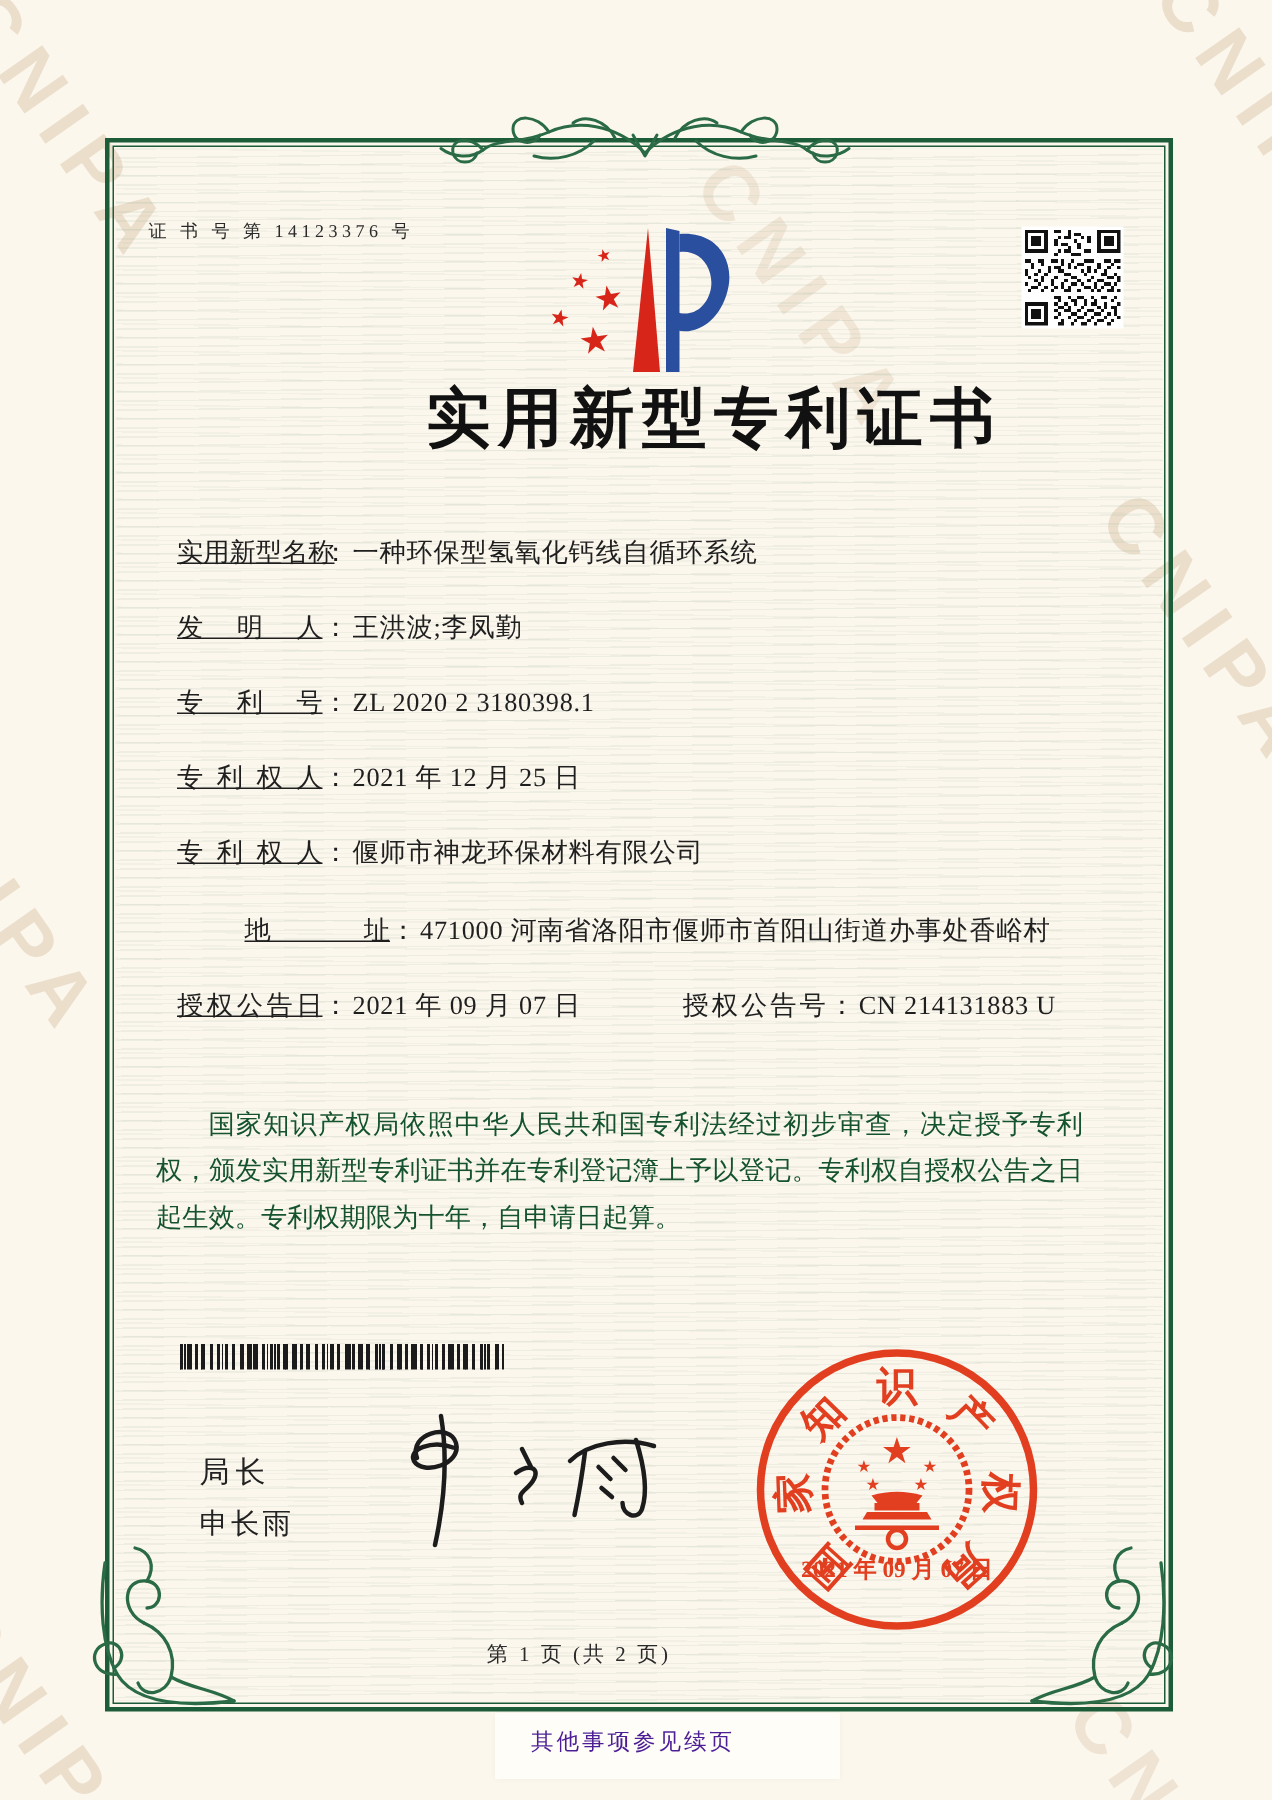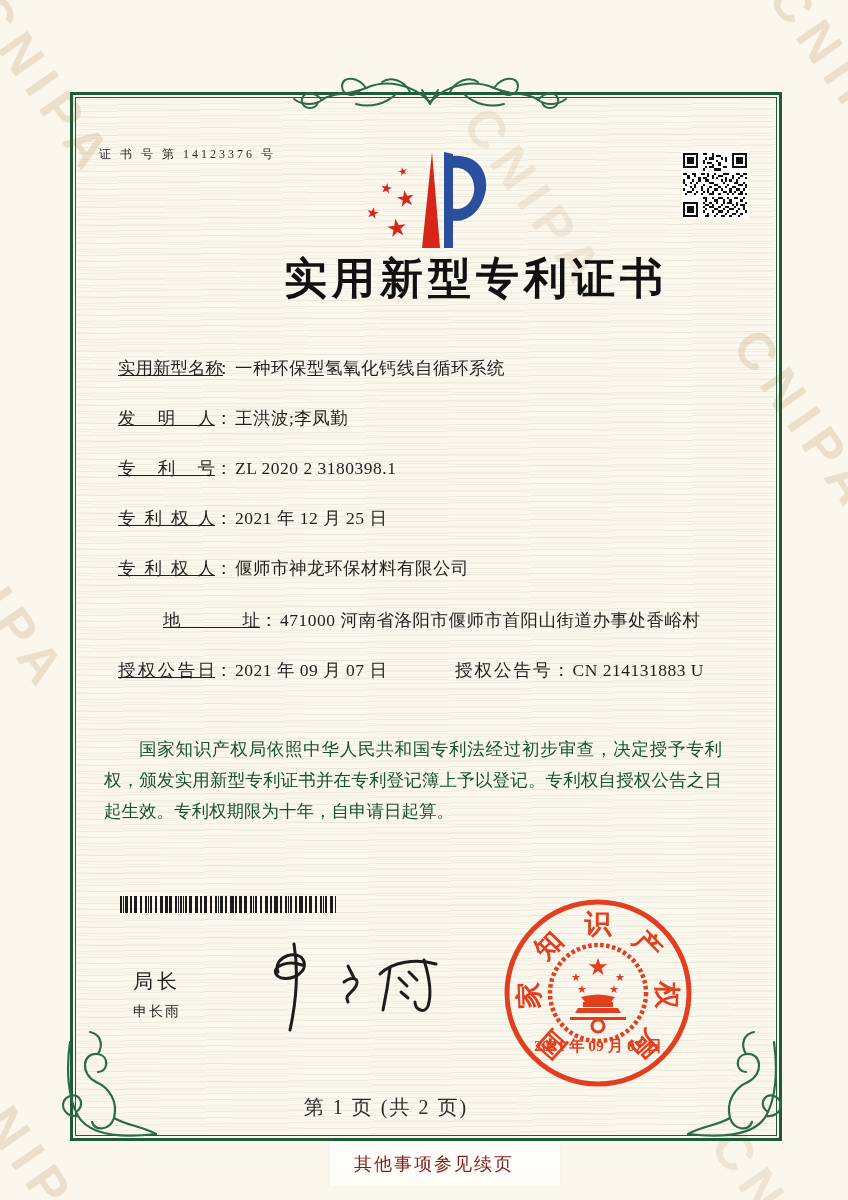--- a/index.html
+++ b/index.html
@@ -70,32 +70,32 @@
   
   .barcode{
     position:absolute;left:120px;top:896px;width:216px;height:17px;
     background:
       repeating-linear-gradient(90deg,#1b1b1b 0 2px,rgba(0,0,0,0) 2px 5px),
       repeating-linear-gradient(90deg,#1b1b1b 0 1px,rgba(0,0,0,0) 1px 7px),
       repeating-linear-gradient(90deg,rgba(0,0,0,0) 0 3px,#1b1b1b 3px 4px,rgba(0,0,0,0) 4px 11px);
   }
   
   .signer-title{position:absolute;left:133px;top:968px;font-size:20px;letter-spacing:4px;}
-  .signer-name{position:absolute;left:133px;top:1003px;font-size:14px;letter-spacing:2px;}
+  .signer-name{position:absolute;left:133px;top:1003px;font-size:19px;letter-spacing:2px;}
   .signature{position:absolute;left:252px;top:938px;}
   
   .seal{position:absolute;left:498px;top:893px;opacity:0.92;}
   .seal text{font-family:"Liberation Serif","DejaVu Serif",serif;}
   
-  .page-info{position:absolute;left:70px;top:1094px;width:632px;text-align:center;font-size:20px;letter-spacing:2px;color:#2a2a2a;}
+  .page-info{position:absolute;left:70px;top:1094px;width:632px;text-align:center;font-size:14px;letter-spacing:2px;color:#2a2a2a;}
   .note-box{
     position:absolute;left:330px;top:1142px;width:230px;height:44px;
     background:#fffdf7;box-shadow:0 0 4px rgba(0,0,0,0.04);
   }
-  .note-box span{display:block;margin:10px 0 0 24px;font-size:18px;letter-spacing:2px;color:#7f1d1d;}
+  .note-box span{display:block;margin:10px 0 0 24px;font-size:15px;letter-spacing:2px;color:#4c1d95;}
 </style>
 </head>
 <body>
 
 <div class="page">
 
   <div class="wm wm1">CNIPA</div>
   <div class="wm wm2">CNIPA</div>
   <div class="wm wm3">CNIPA</div>
   <div class="wm wm4">CNIPA</div>

